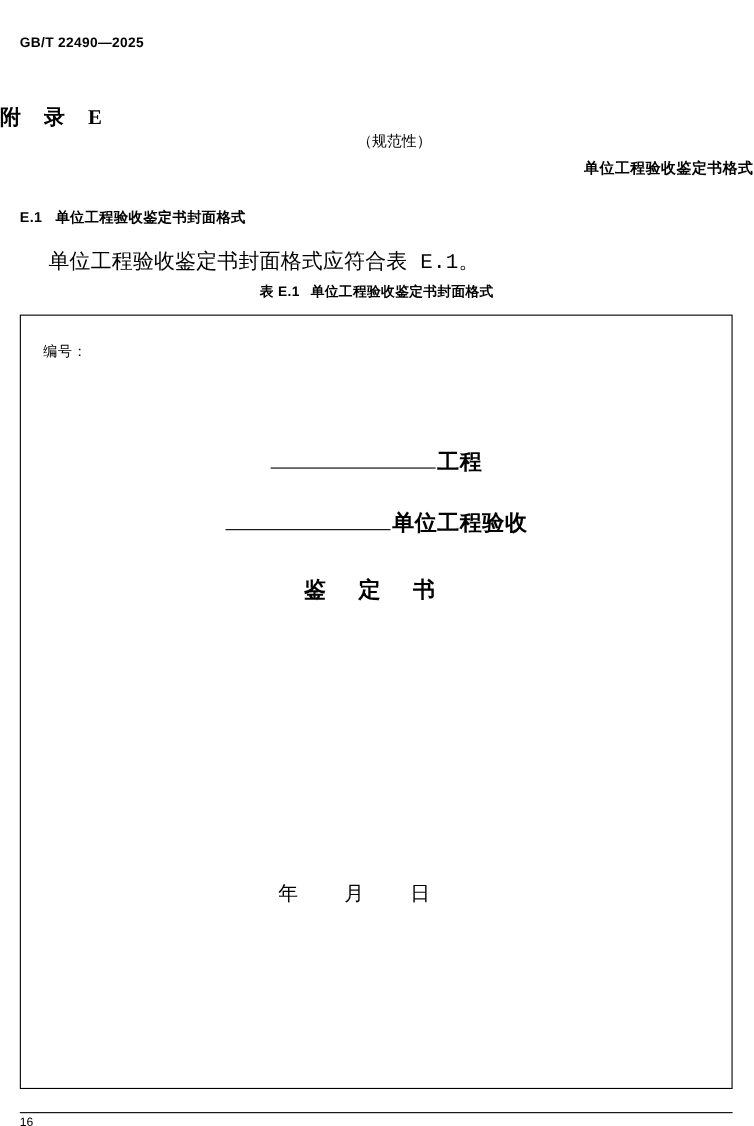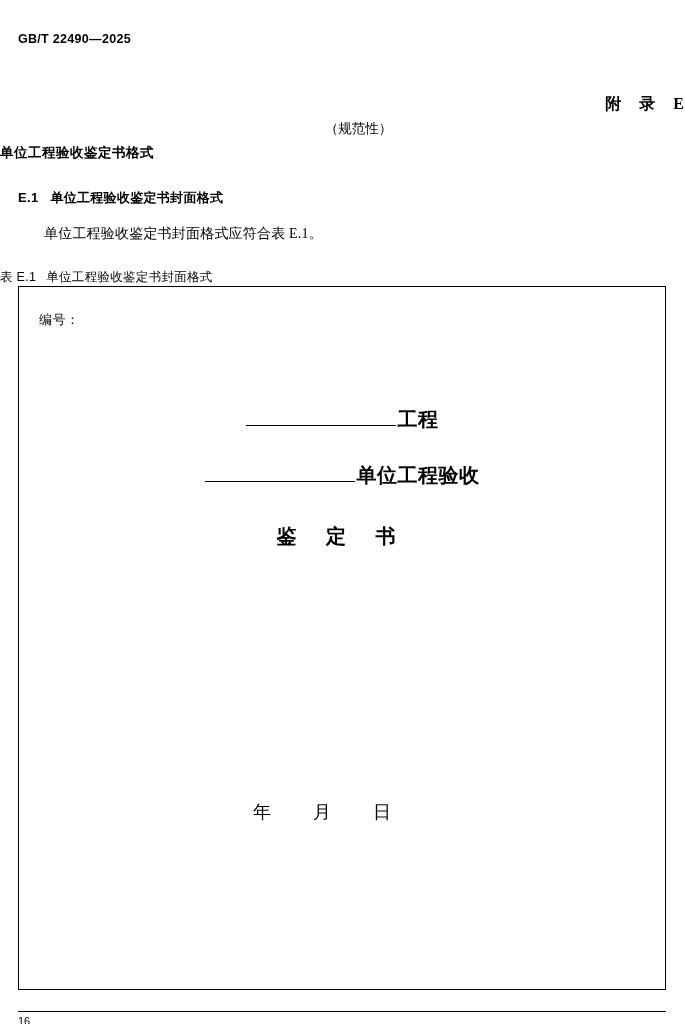--- a/index.html
+++ b/index.html
@@ -32,41 +32,41 @@
     font-size: 12.5px;
     letter-spacing: 0.3px;
     white-space: nowrap;
   }
   
   .annex-title {
     position: absolute;
     left: 0;
     top: 78px;
     width: 685px;
-    text-align: right;
-    font-family: "Liberation Serif", serif;
-    font-weight: bold;
-    font-size: 16px;
+    text-align: left;
+    font-family: "Liberation Serif", serif;
+    font-weight: bold;
+    font-size: 19px;
     letter-spacing: 1px;
   }
   .annex-sub {
     position: absolute;
     left: 16px;
     top: 104px;
     width: 685px;
     text-align: center;
     font-family: "Liberation Serif", serif;
     font-size: 13.5px;
   }
   .annex-name {
     position: absolute;
     left: 0;
     top: 128px;
     width: 685px;
-    text-align: left;
+    text-align: right;
     font-family: "Liberation Sans", sans-serif;
     font-weight: bold;
     font-size: 13.5px;
     letter-spacing: 0.5px;
   }
   
   .clause {
     position: absolute;
     left: 18px;
     top: 173px;
@@ -76,32 +76,33 @@
     letter-spacing: 0.3px;
     white-space: nowrap;
   }
   .clause .num {
     margin-right: 12px;
   }
   .para {
     position: absolute;
     left: 44px;
     top: 209px;
-    font-family: Liberation Serif, serif;
-    font-size: 14px;
+    font-family: Liberation Mono, monospace;
+    font-size: 19px;
     letter-spacing: 0.2px;
     white-space: nowrap;
   }
   .table-caption {
     position: absolute;
     left: 0;
-    top: 253px;
-    width: 685px;
-    font-family: "Liberation Sans", sans-serif;
-    font-weight: normal;
+    top: 241px;
+    width: 685px;
+    text-align: center;
+    font-family: "Liberation Sans", sans-serif;
+    font-weight: bold;
     font-size: 12.5px;
     letter-spacing: 0.3px;
   }
   .table-caption .cap-label {
     margin-right: 10px;
   }
   
   .form-box {
     position: absolute;
     left: 18px;

